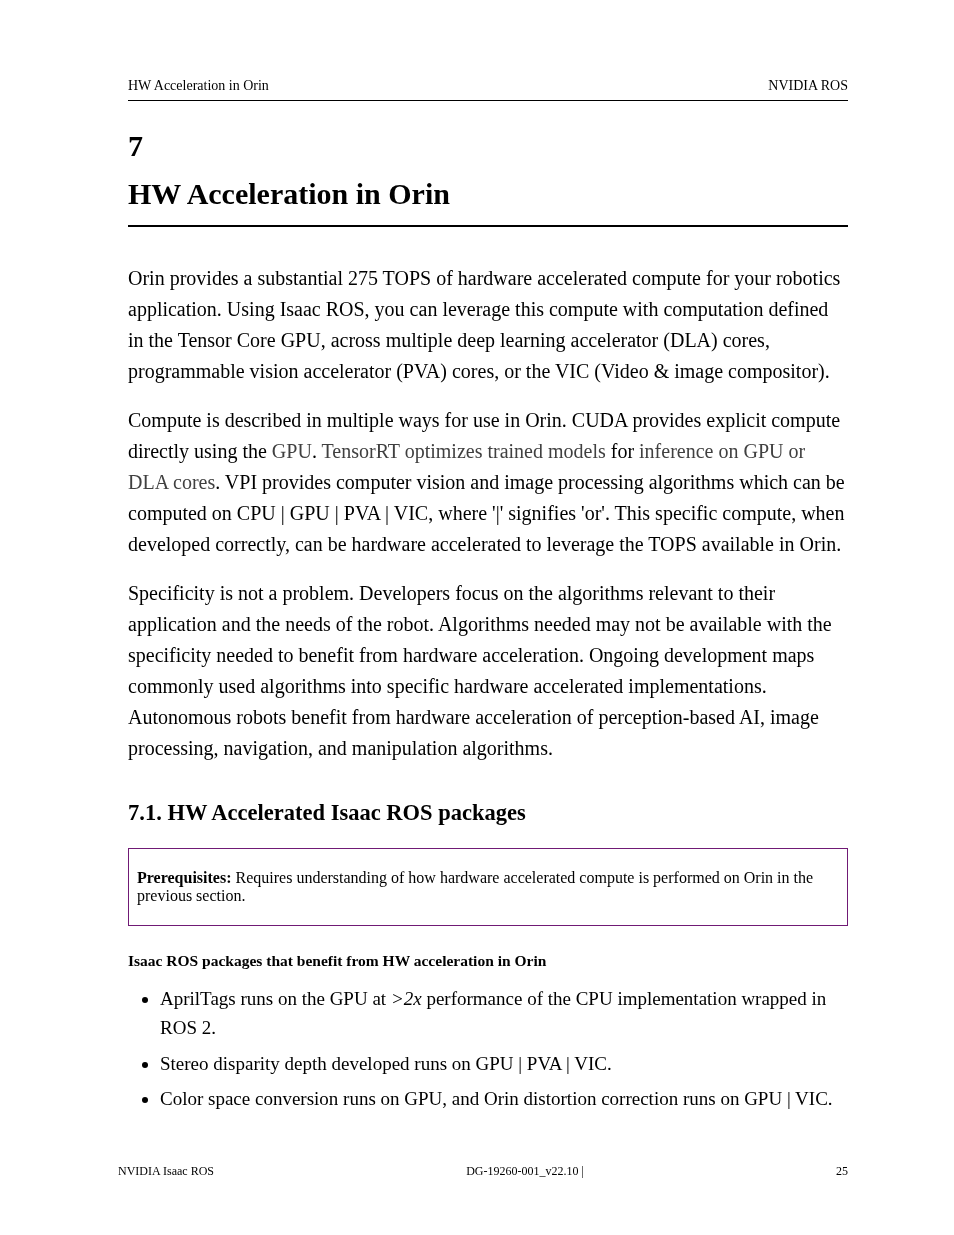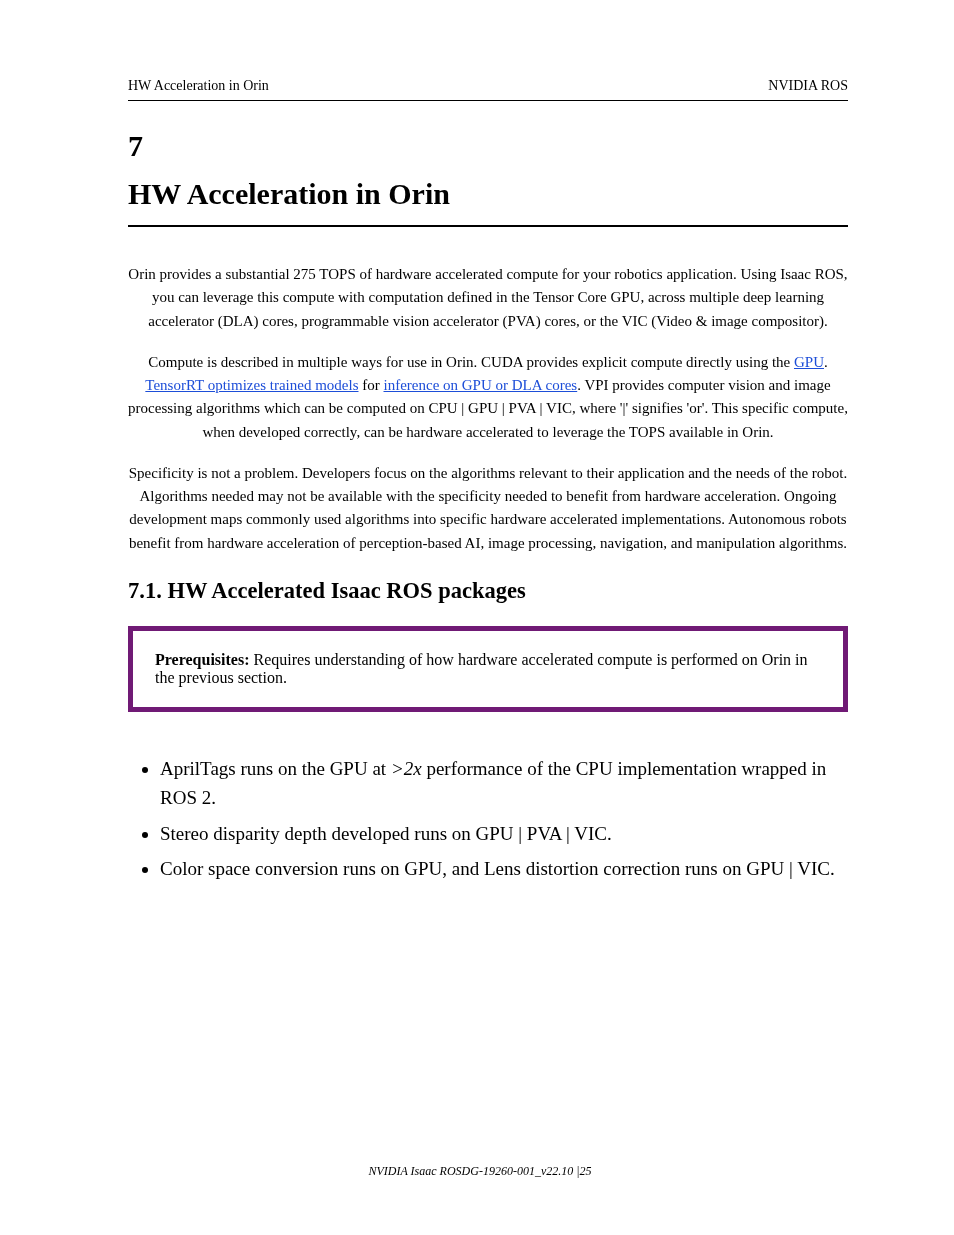--- a/index.html
+++ b/index.html
@@ -34,40 +34,39 @@
       font-size: 30px;
       font-weight: bold;
       margin-bottom: 14px;
     }
     .hr-thick {
       border: none;
       border-top: 2px solid #000;
       margin-bottom: 36px;
     }
     .para {
-      font-size: 15px;
+      font-size: 20px;
       line-height: 1.55;
       margin-bottom: 18px;
-      text-align: center;
+      text-align: left;
     }
     .link {
-      color: #1d4ed8;
-      text-decoration: underline;
+      color: #404040;
       display: inline;
     }
     .h2 {
       font-size: 22.5px;
       font-weight: bold;
-      margin-top: 23px;
+      margin-top: 36px;
       margin-bottom: 22px;
     }
     .prereq-box {
-      border: 5px solid #701a75;
-      padding: 20px 22px;
-      margin-bottom: 42px;
+      border: 1px solid #701a75;
+      padding: 20px 8px;
+      margin-bottom: 26px;
     }
     .prereq-label {
       font-weight: bold;
     }
     .h3 {
       font-size: 15.5px;
       font-weight: bold;
       margin-bottom: 14px;
     }
     ul.proc {
@@ -76,26 +75,25 @@
       font-size: 19px;
       line-height: 1.55;
     }
     ul.proc li {
       margin-bottom: 6px;
     }
     .em { font-style: italic; }
     .footer {
       position: absolute;
       bottom: 56px;
-      left: 112px;
+      left: 118px;
       right: 106px;
       display: flex;
-      justify-content: center;
+      justify-content: space-between;
       font-size: 12px;
-      font-style: italic;
     }
   </style>
 </head>
 <body>
 
 <div class="page">
   <div class="header">
     <span>HW Acceleration in Orin</span>
     <span>NVIDIA ROS</span>
   </div>
@@ -112,27 +110,28 @@
   </p>
 
   <p class="para">Specificity is not a problem. Developers focus on the algorithms relevant to their application and the needs of the robot. Algorithms needed may not be available with the specificity needed to benefit from hardware acceleration. Ongoing development maps commonly used algorithms into specific hardware accelerated implementations. Autonomous robots benefit from hardware acceleration of perception-based AI, image processing, navigation, and manipulation algorithms.</p>
 
   <div class="h2">7.1. HW Accelerated Isaac ROS packages</div>
 
   <div class="prereq-box">
     <span class="prereq-label">Prerequisites: </span><span>Requires understanding of how hardware accelerated compute is performed on Orin in the previous section.</span>
   </div>
 
+  <div class="h3">Isaac ROS packages that benefit from HW acceleration in Orin</div>
 
   <ul class="proc">
     <li>
       <span>AprilTags runs on the GPU at </span><span class="em">&gt;2x</span><span> performance of the CPU implementation wrapped in ROS 2.</span>
     </li>
     <li>Stereo disparity depth developed runs on GPU | PVA | VIC.</li>
-    <li>Color space conversion runs on GPU, and Lens distortion correction runs on GPU | VIC.</li>
+    <li>Color space conversion runs on GPU, and Orin distortion correction runs on GPU | VIC.</li>
   </ul>
 </div>
 
 <div class="footer">
   <span>NVIDIA Isaac ROS</span>
   <span>DG-19260-001_v22.10   |</span>
   <span>25</span>
 </div>
 
 </body></html>

